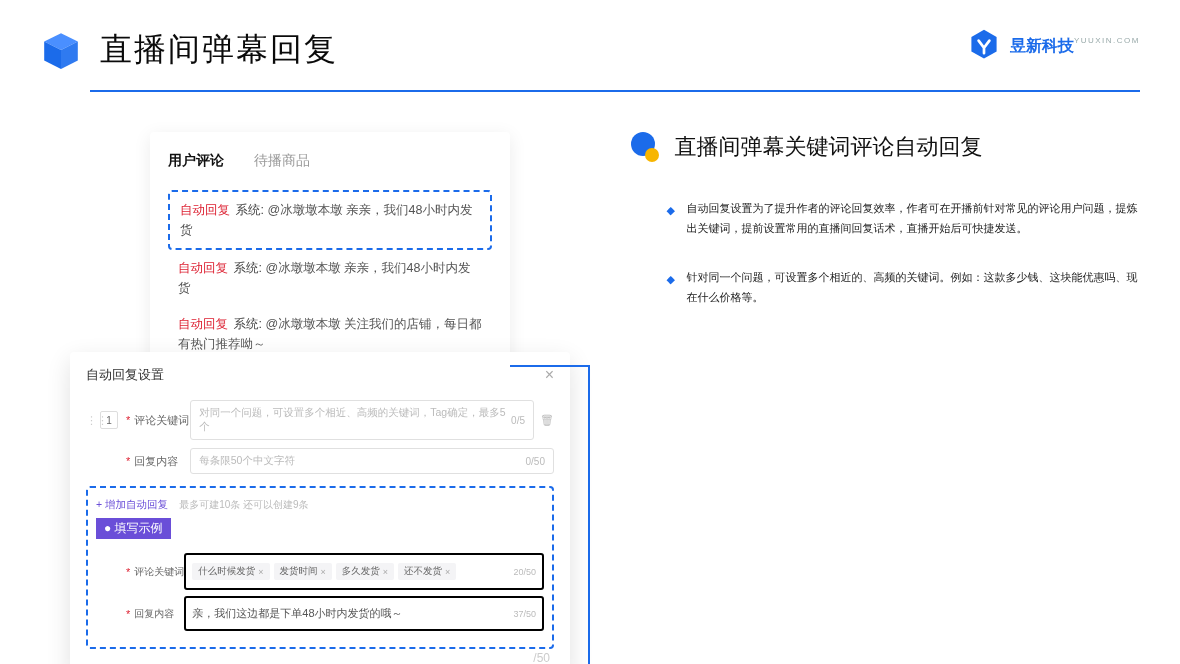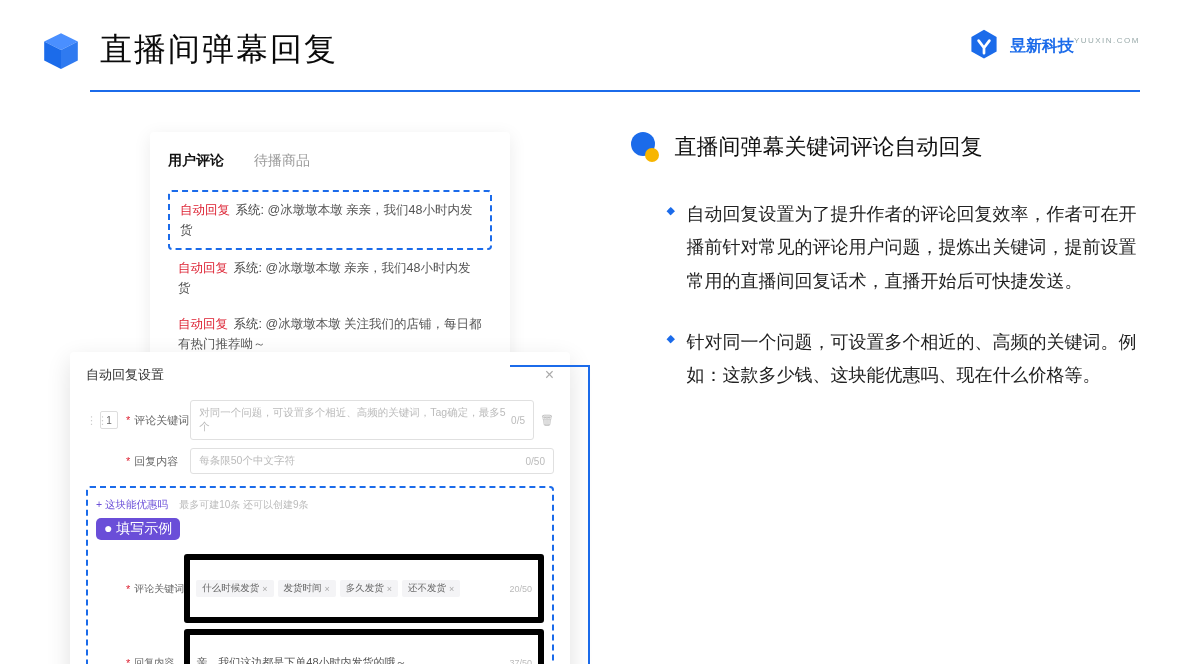--- a/index.html
+++ b/index.html
@@ -31,39 +31,39 @@
 .drag{width:10px;color:#ccc;margin-right:4px}
 .num{width:18px;height:18px;border:1px solid #ddd;border-radius:2px;font-size:10px;display:flex;align-items:center;justify-content:center;margin-right:8px;color:#666}
 .req{color:#d23;margin-right:4px}
 .lbl{width:56px;color:#666;font-size:11px}
 .inp{flex:1;border:1px solid #e0e0e0;border-radius:3px;padding:5px 8px;font-size:10.5px;color:#bbb;background:#fff;display:flex;justify-content:space-between;align-items:center}
 .inp .cnt{color:#bbb;font-size:10px}
 .trash{width:14px;color:#bbb;margin-left:6px}
 .example-box{border:2px dashed #1b6bea;border-radius:4px;padding:10px 8px;margin-top:12px;position:relative}
 .add-link{color:#6a4ed8;font-size:10.5px;cursor:pointer}
 .add-hint{color:#bbb;font-size:10px;margin-left:8px}
-.badge-ex{display:inline-block;background:#6a4ed8;color:#fff;font-size:14px;padding:2px 8px;border-radius:5px;margin-bottom:8px}
+.badge-ex{display:inline-block;background:#6a4ed8;color:#fff;font-size:12px;padding:2px 8px;border-radius:0;margin-bottom:8px}
 .chips{display:flex;gap:4px;flex-wrap:wrap;flex:1}
 .chip{background:#f4f4f6;border-radius:2px;padding:2px 6px;font-size:9.5px;color:#666;display:flex;align-items:center}
 .chip .x{margin-left:3px;color:#aaa;font-size:9px}
 .ex-row{display:flex;align-items:center;margin:6px 0}
-.ex-inp{flex:1;border:6px solid #000000;border-radius:3px;padding:20px 6px;display:flex;justify-content:space-between;align-items:center;background:#fff}
+.ex-inp{flex:1;border:2px solid #000000;border-radius:3px;padding:8px 6px;display:flex;justify-content:space-between;align-items:center;background:#fff}
 .ex-inp .cnt{font-size:9px;color:#bbb}
 .ghost-cnt{position:absolute;right:20px;bottom:14px;font-size:12px;color:#ccc}
 .connector{position:absolute;pointer-events:none}
 .conn-h1{border-top:2px solid #1b6bea;left:440px;top:233px;width:80px;height:0;position:absolute}
 .conn-v{border-left:2px solid #1b6bea;left:518px;top:233px;height:310px;position:absolute}
 .right{margin-left:80px;width:530px}
 .rh{display:flex;align-items:center;margin-bottom:36px}
 .bubble-icon{width:30px;height:30px;margin-right:14px;position:relative}
 .bubble-icon .b1{width:24px;height:24px;background:#1b6bea;border-radius:50%;position:absolute;top:0;left:0}
 .bubble-icon .b2{width:14px;height:14px;background:#f7b500;border-radius:50%;position:absolute;bottom:0;right:2px}
 .rh-title{font-size:22px;color:#111;font-weight:500}
 .bullets{list-style:none;padding-left:36px}
-.bullets li{position:relative;font-size:18px;color:#222;line-height:1.85;margin-bottom:28px;padding-left:20px}
+.bullets li{position:relative;font-size:11px;color:#222;line-height:1.85;margin-bottom:28px;padding-left:20px}
 .bullets li::before{content:"◆";position:absolute;left:0;top:2px;color:#1b6bea;font-size:11px}
 </style>
 </head>
 <body>
 
 <div class="header">
   <div class="cube-icon">
     <svg viewBox="0 0 40 40">
         <polygon points="20,4 36,12 20,20 4,12" fill="#4a8fff"></polygon>
         <polygon points="4,12 20,20 20,38 4,30" fill="#1b6bea"></polygon>
@@ -132,21 +132,21 @@
         <span class="req">*</span>
         <span class="lbl">回复内容</span>
         <div class="inp">
           <span>每条限50个中文字符</span>
           <span class="cnt">0/50</span>
         </div>
       </div>
 
       <div class="example-box">
         <div style="margin-bottom:6px">
-          <span class="add-link">+ 这块能优惠吗</span>
+          <span class="add-link">+ 增加自动回复</span>
           <span class="add-hint">最多可建10条 还可以创建9条</span>
         </div>
         <span class="badge-ex">● 填写示例</span>
         <div class="ex-row" style="padding-left:30px">
           <span class="req">*</span>
           <span class="lbl" style="width:50px;font-size:10px">评论关键词</span>
           <div class="ex-inp">
             <div class="chips">
               <span class="chip">
                   <span>什么时候发货</span>

